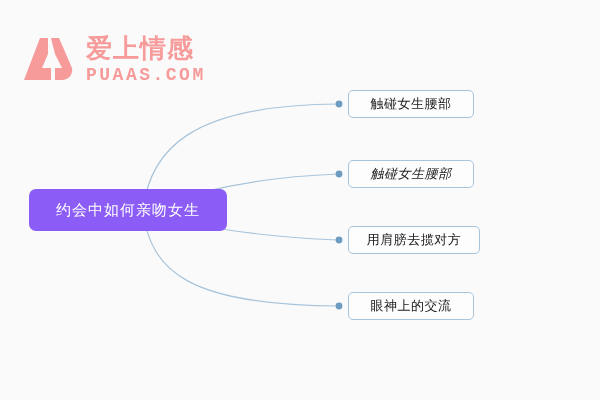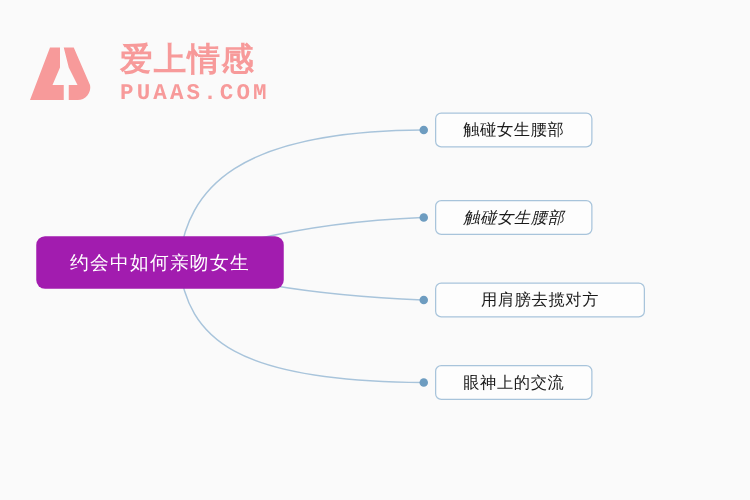--- a/index.html
+++ b/index.html
@@ -15,21 +15,21 @@
     position: relative;
   }
 
   
   #watermark {
     position: absolute;
     left: 22px;
     top: 34px;
     display: flex;
     align-items: center;
-    gap: 22px;
+    gap: 12px;
     user-select: none;
   }
   #logo-mark {
     width: 52px;
     height: 50px;
     flex: 0 0 auto;
     display: block;
   }
   #logo-text-block {
     display: flex;
@@ -62,21 +62,21 @@
     height: 400px;
   }
 
   
   #root-node {
     position: absolute;
     left: 29px;
     top: 189px;
     width: 198px;
     height: 42px;
-    background: #a21caf;
+    background: #8b5cf6;
     border-radius: 7px;
     display: flex;
     align-items: center;
     justify-content: center;
     color: #ffffff;
     font-size: 15px;
     letter-spacing: 1px;
     font-family: "DejaVu Sans", "Liberation Sans", sans-serif;
     box-sizing: border-box;
   }
@@ -133,19 +133,19 @@
 </div>
 
 <div class="branch-node" style="left:348px; top:90px; width:126px;">
   <span>触碰女生腰部</span>
 </div>
 
 <div class="branch-node" style="left:348px; top:160px; width:126px;font-style:italic;">
   <span>触碰女生腰部</span>
 </div>
 
-<div class="branch-node" style="left:348px; top:226px; width:168px;">
+<div class="branch-node" style="left:348px; top:226px; width:132px;">
   <span>用肩膀去揽对方</span>
 </div>
 
 <div class="branch-node" style="left:348px; top:292px; width:126px;text-align:right;">
   <span>眼神上的交流</span>
 </div>
 
 </body></html>

